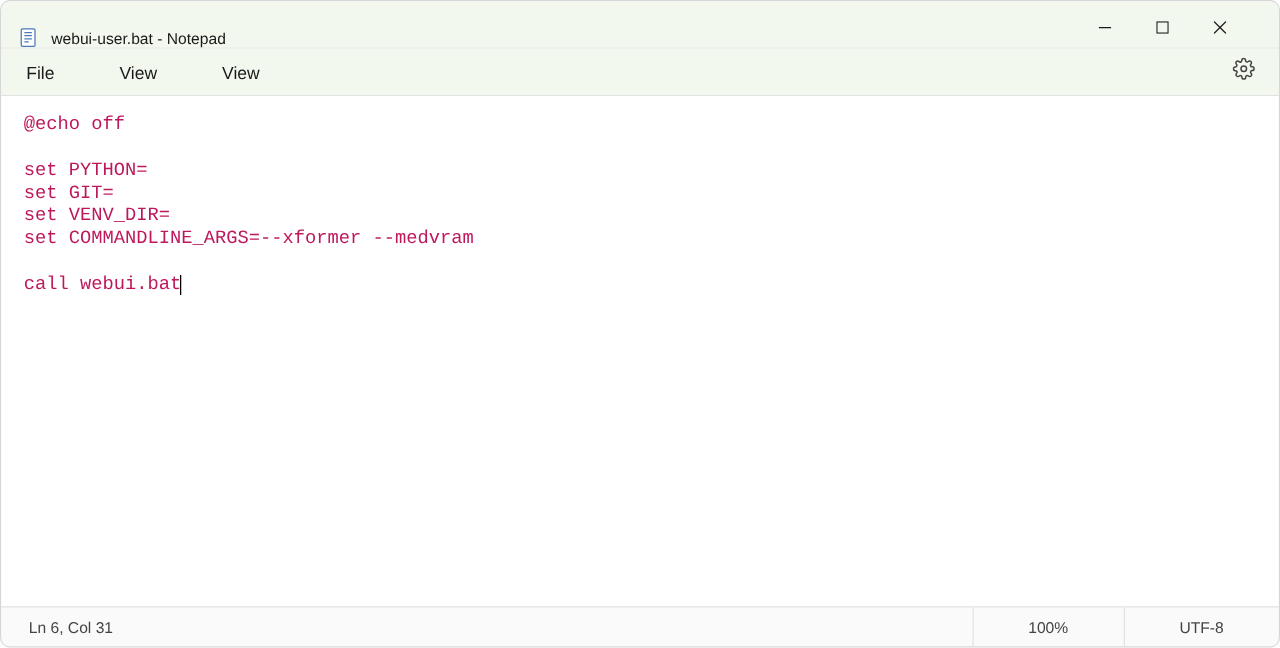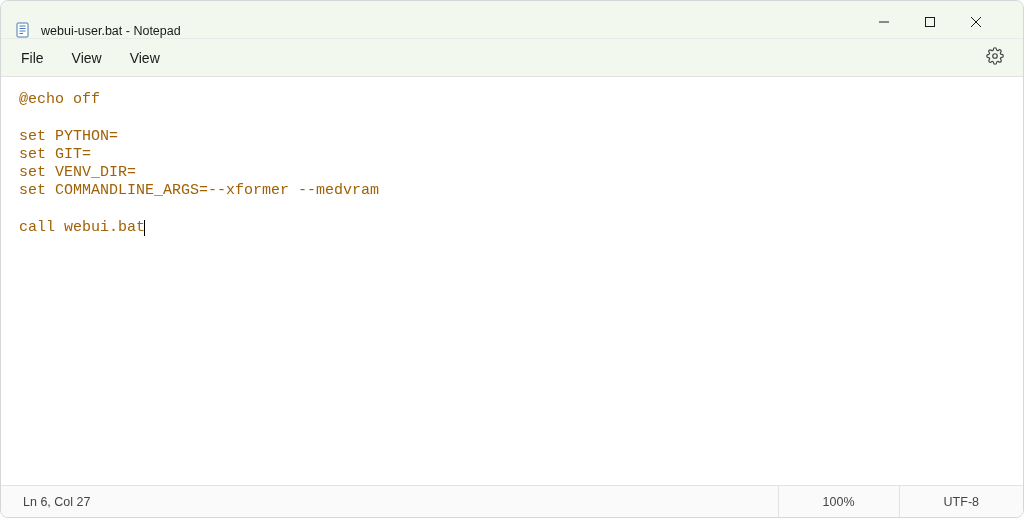--- a/index.html
+++ b/index.html
@@ -45,20 +45,21 @@
     }
 
     
     .menubar {
       height: 38px;
       display: flex;
       align-items: center;
       padding: 0 6px;
       background: #f2f8ed;
       border-bottom: 1px solid #e2e2e2;
+      gap: 24px;
     }
     .menu-item {
       padding: 6px 14px;
       font-size: 14px;
       color: #1a1a1a;
       border-radius: 4px;
     }
     .menubar-spacer { flex: 1; }
     .settings-btn {
       width: 36px; height: 32px;
@@ -69,21 +70,21 @@
       color: #444;
     }
 
     
     .editor {
       flex: 1;
       padding: 14px 18px;
       font-family: Consolas, "Courier New", monospace;
       font-size: 15px;
       line-height: 1.22;
-      color: #a16207;
+      color: #be185d;
       white-space: pre;
       background: #fff;
       overflow: auto;
     }
     .caret {
       display: inline-block;
       width: 1px;
       height: 1.1em;
       background: #000;
       vertical-align: text-bottom;
@@ -164,16 +165,16 @@
 <div class="editor"><span>@echo off
 
 set PYTHON=
 set GIT=
 set VENV_DIR=
 set COMMANDLINE_ARGS=--xformer --medvram
 
 call webui.bat</span><span class="caret"></span></div>
 
 <div class="statusbar">
-  <div class="status-left">Ln 6, Col 27</div>
+  <div class="status-left">Ln 6, Col 31</div>
   <div class="status-cell">100%</div>
   <div class="status-cell">UTF-8</div>
 </div>
 
 </body></html>

